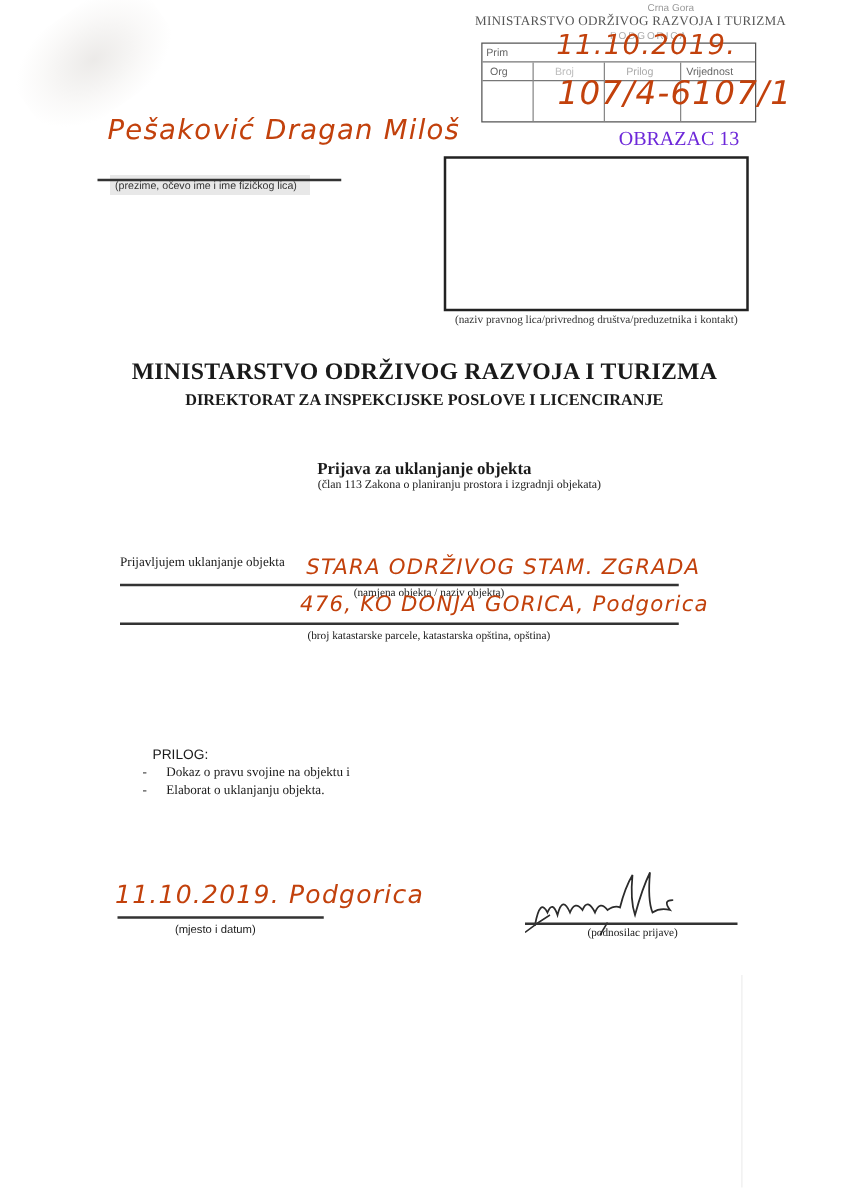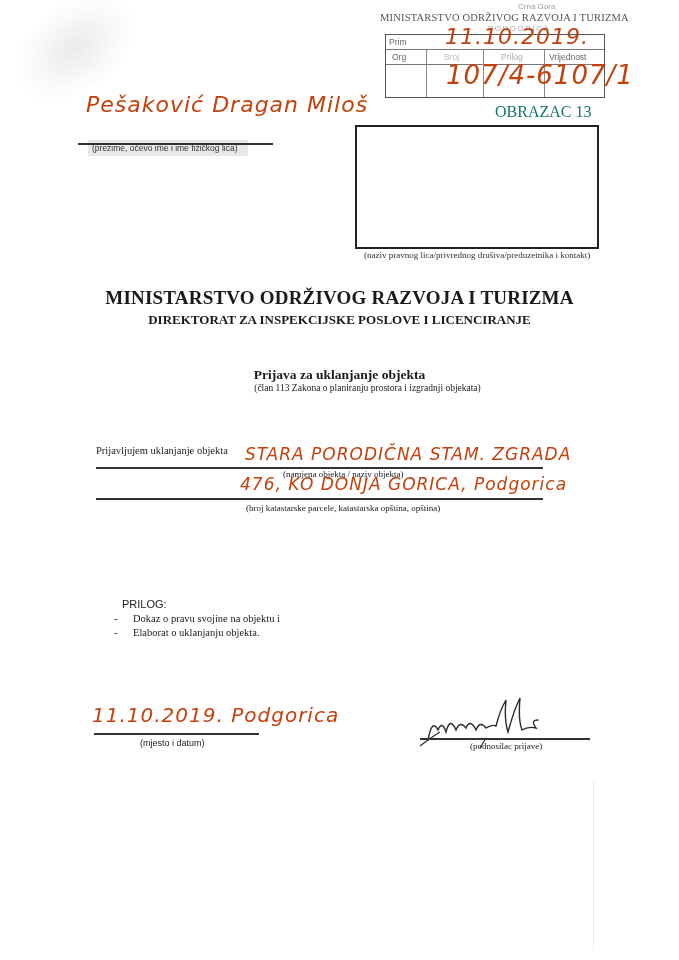--- a/index.html
+++ b/index.html
@@ -28,21 +28,21 @@
     .stamp-table {
       position: absolute; left: 385px; top: 34px; width: 218px; height: 62px;
       border: 1.5px solid #555;
     }
     .stamp-row1 { position: absolute; left: 0; top: 0; width: 100%; height: 14px; border-bottom: 1px solid #777; }
     .stamp-row2 { position: absolute; left: 0; top: 15px; width: 100%; height: 14px; border-bottom: 1px solid #777; }
     .stamp-vline { position: absolute; top: 15px; bottom: 0; width: 1px; background: #888; }
     .stamp-label { position: absolute; font-size: 8.5px; color: #666; font-family: "Liberation Sans", sans-serif; }
     .stamp-date { left: 445px; top: 24px; font-size: 22px; }
     .stamp-number { left: 446px; top: 60px; font-size: 26px; }
-    .obrazac { left: 495px; top: 103px; font-size: 16px; color: #0f766e; }
+    .obrazac { left: 495px; top: 103px; font-size: 16px; color: #6d28d9; }
 
     
     .applicant-name { left: 86px; top: 92px; font-size: 22px; }
     .applicant-line { left: 78px; top: 143px; width: 195px; height: 1.5px; background: #333; }
     .applicant-gray { left: 88px; top: 140px; width: 160px; height: 16px; background: rgba(180,180,180,0.3); }
     .applicant-label { left: 92px; top: 143px; font-size: 8.5px; color: #333; font-family: "Liberation Sans", sans-serif; }
 
     
     .entity-box { left: 355px; top: 125px; width: 240px; height: 120px; border: 2px solid #222; }
     .entity-label { left: 364px; top: 250px; font-size: 9px; color: #333; }
@@ -104,21 +104,21 @@
 
 <div class="abs entity-box"></div>
 <div class="abs entity-label">(naziv pravnog lica/privrednog društva/preduzetnika i kontakt)</div>
 
 <div class="abs title-main">MINISTARSTVO ODRŽIVOG RAZVOJA I TURIZMA</div>
 <div class="abs title-sub">DIREKTORAT ZA INSPEKCIJSKE POSLOVE I LICENCIRANJE</div>
 <div class="abs form-title">Prijava za uklanjanje objekta</div>
 <div class="abs form-ref">(član 113 Zakona o planiranju prostora i izgradnji objekata)</div>
 
 <div class="abs report-label">Prijavljujem uklanjanje objekta</div>
-<div class="abs hand report-val1">STARA PORODIČNA STAM. ZGRADA</div>
+<div class="abs hand report-val1">STARA ODRŽIVOG STAM. ZGRADA</div>
 <div class="abs report-line1"></div>
 <div class="abs report-hint1">(namjena objekta / naziv objekta)</div>
 <div class="abs hand report-val2">476, KO DONJA GORICA, Podgorica</div>
 <div class="abs" style="left:96px;top:498px;width:447px;height:1.5px;background:#333"></div>
 <div class="abs report-hint2">(broj katastarske parcele, katastarska opština, opština)</div>
 
 <div class="abs prilog-label">PRILOG:</div>
 <div class="abs bullet" style="left:114px;top:613px">-</div>
 <div class="abs prilog-item" style="left:133px;top:613px">Dokaz o pravu svojine na objektu i</div>
 <div class="abs bullet" style="left:114px;top:627px">-</div>

